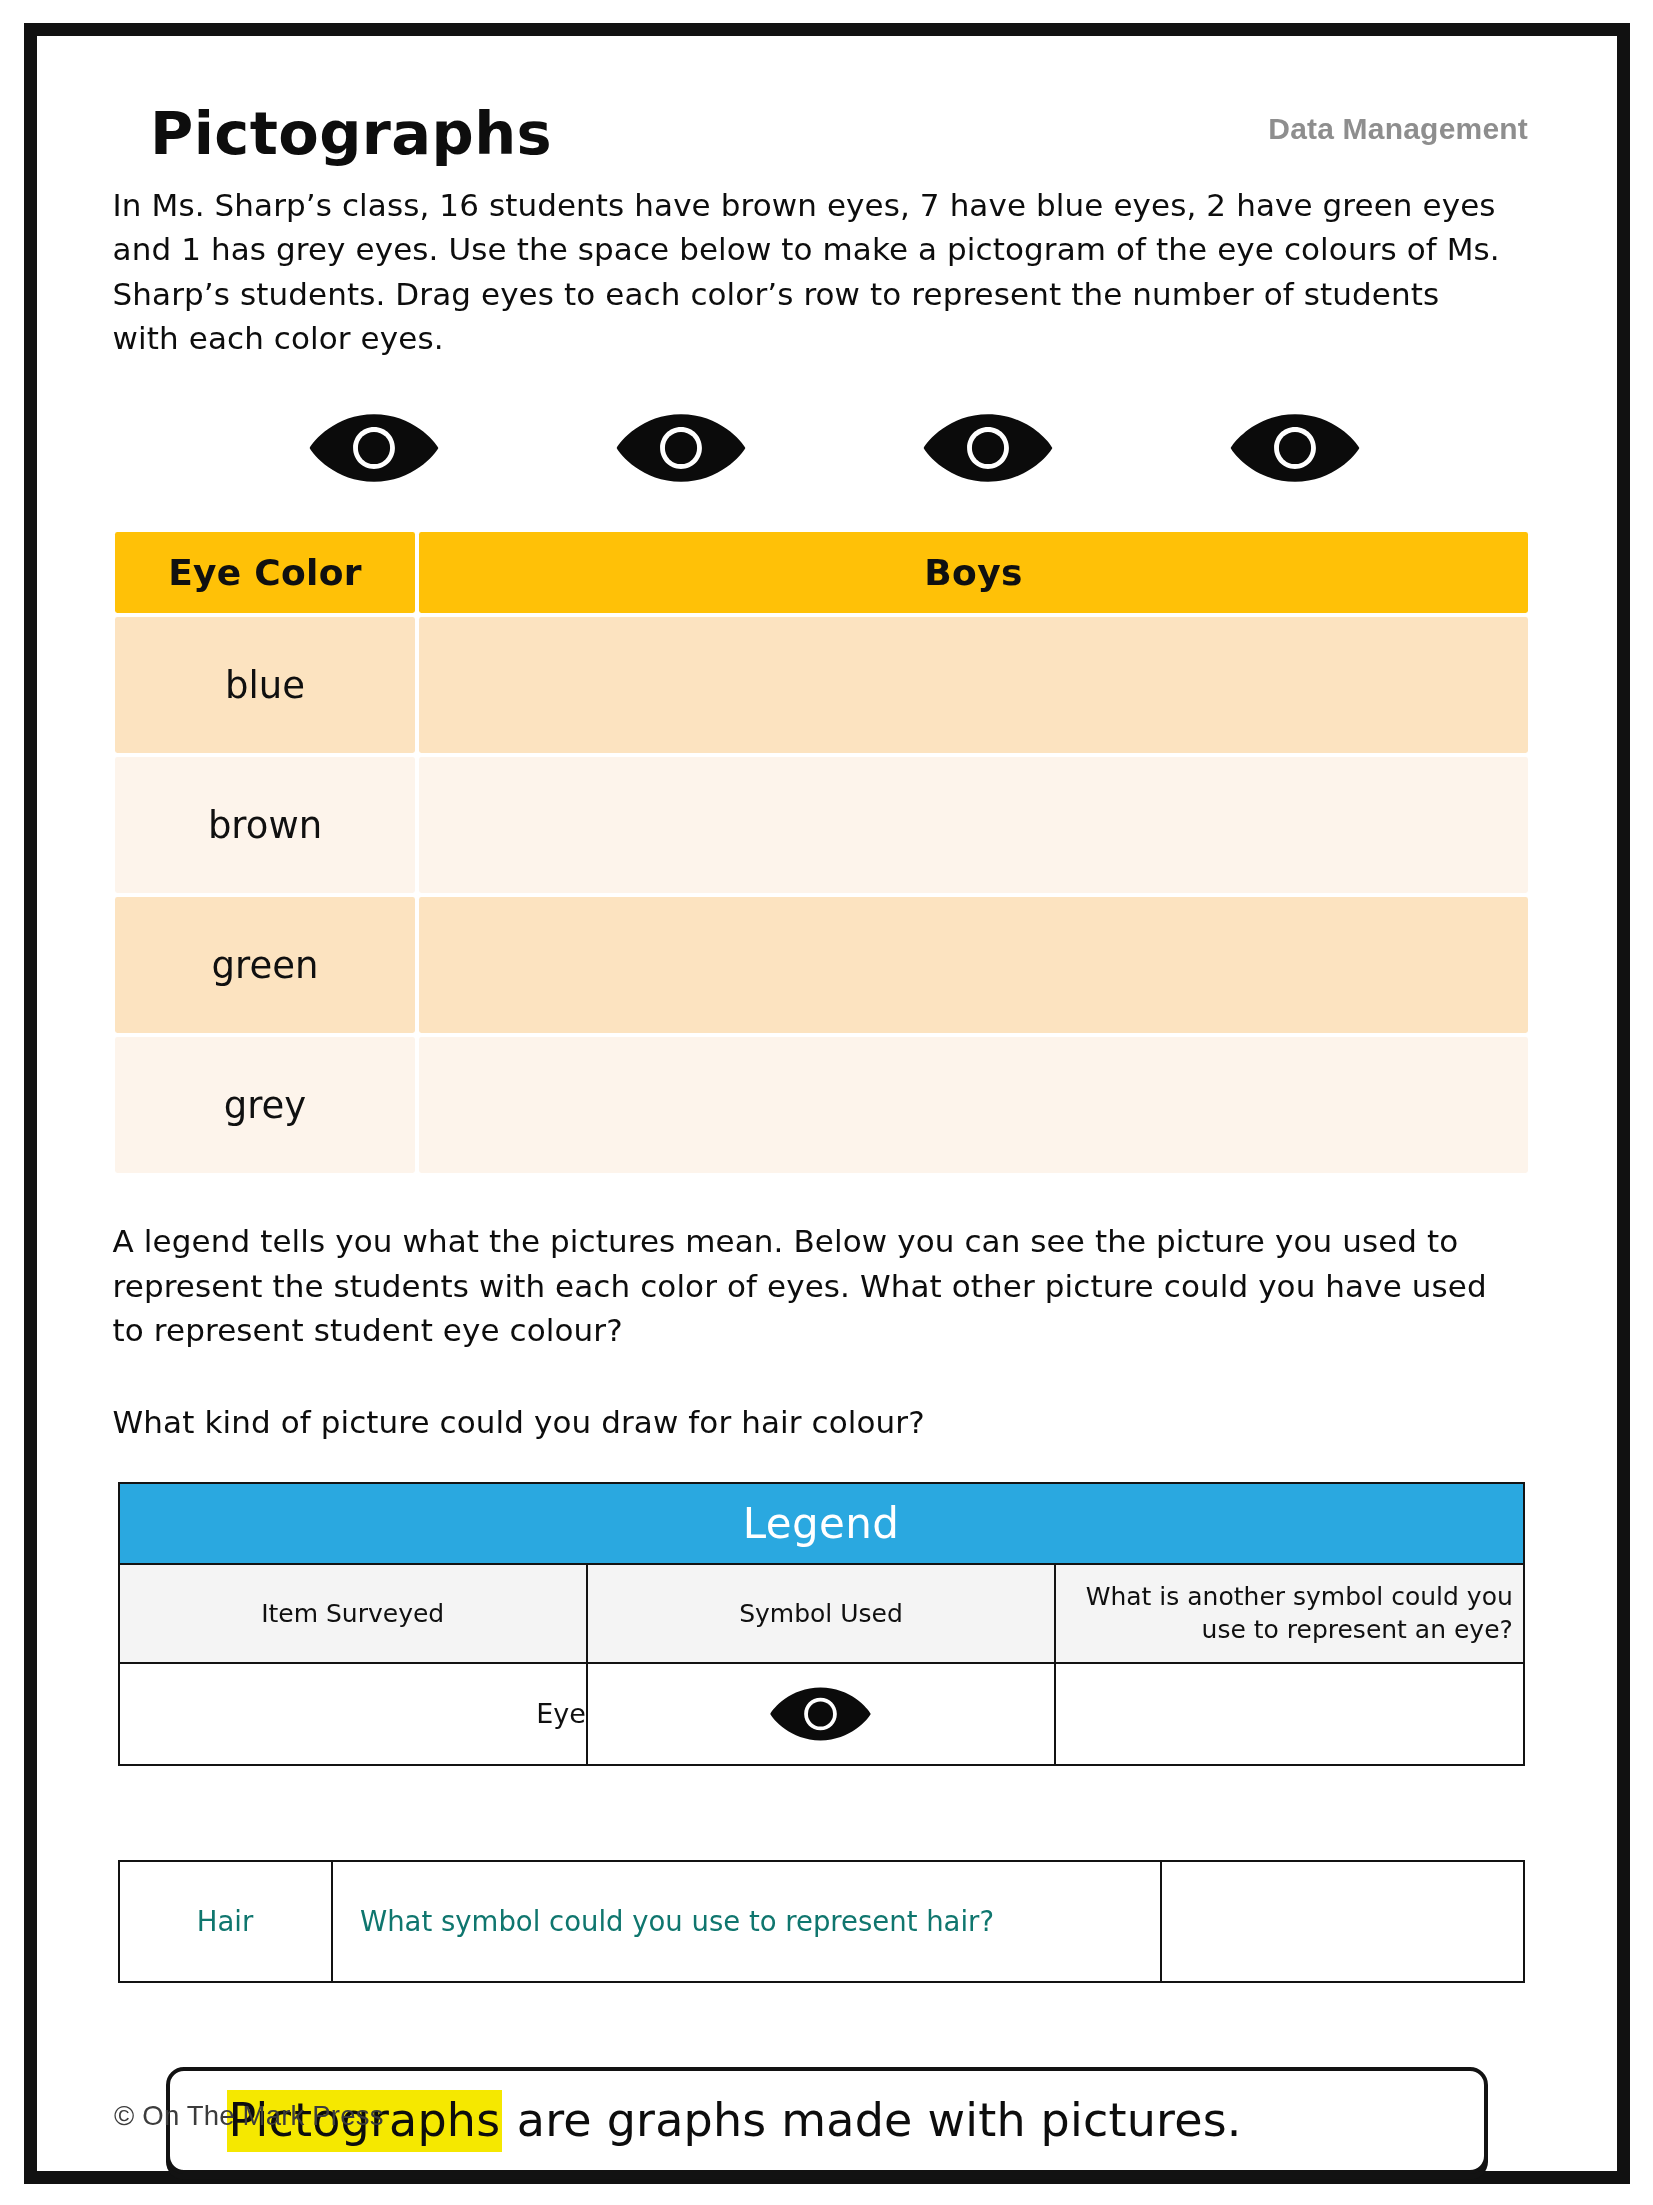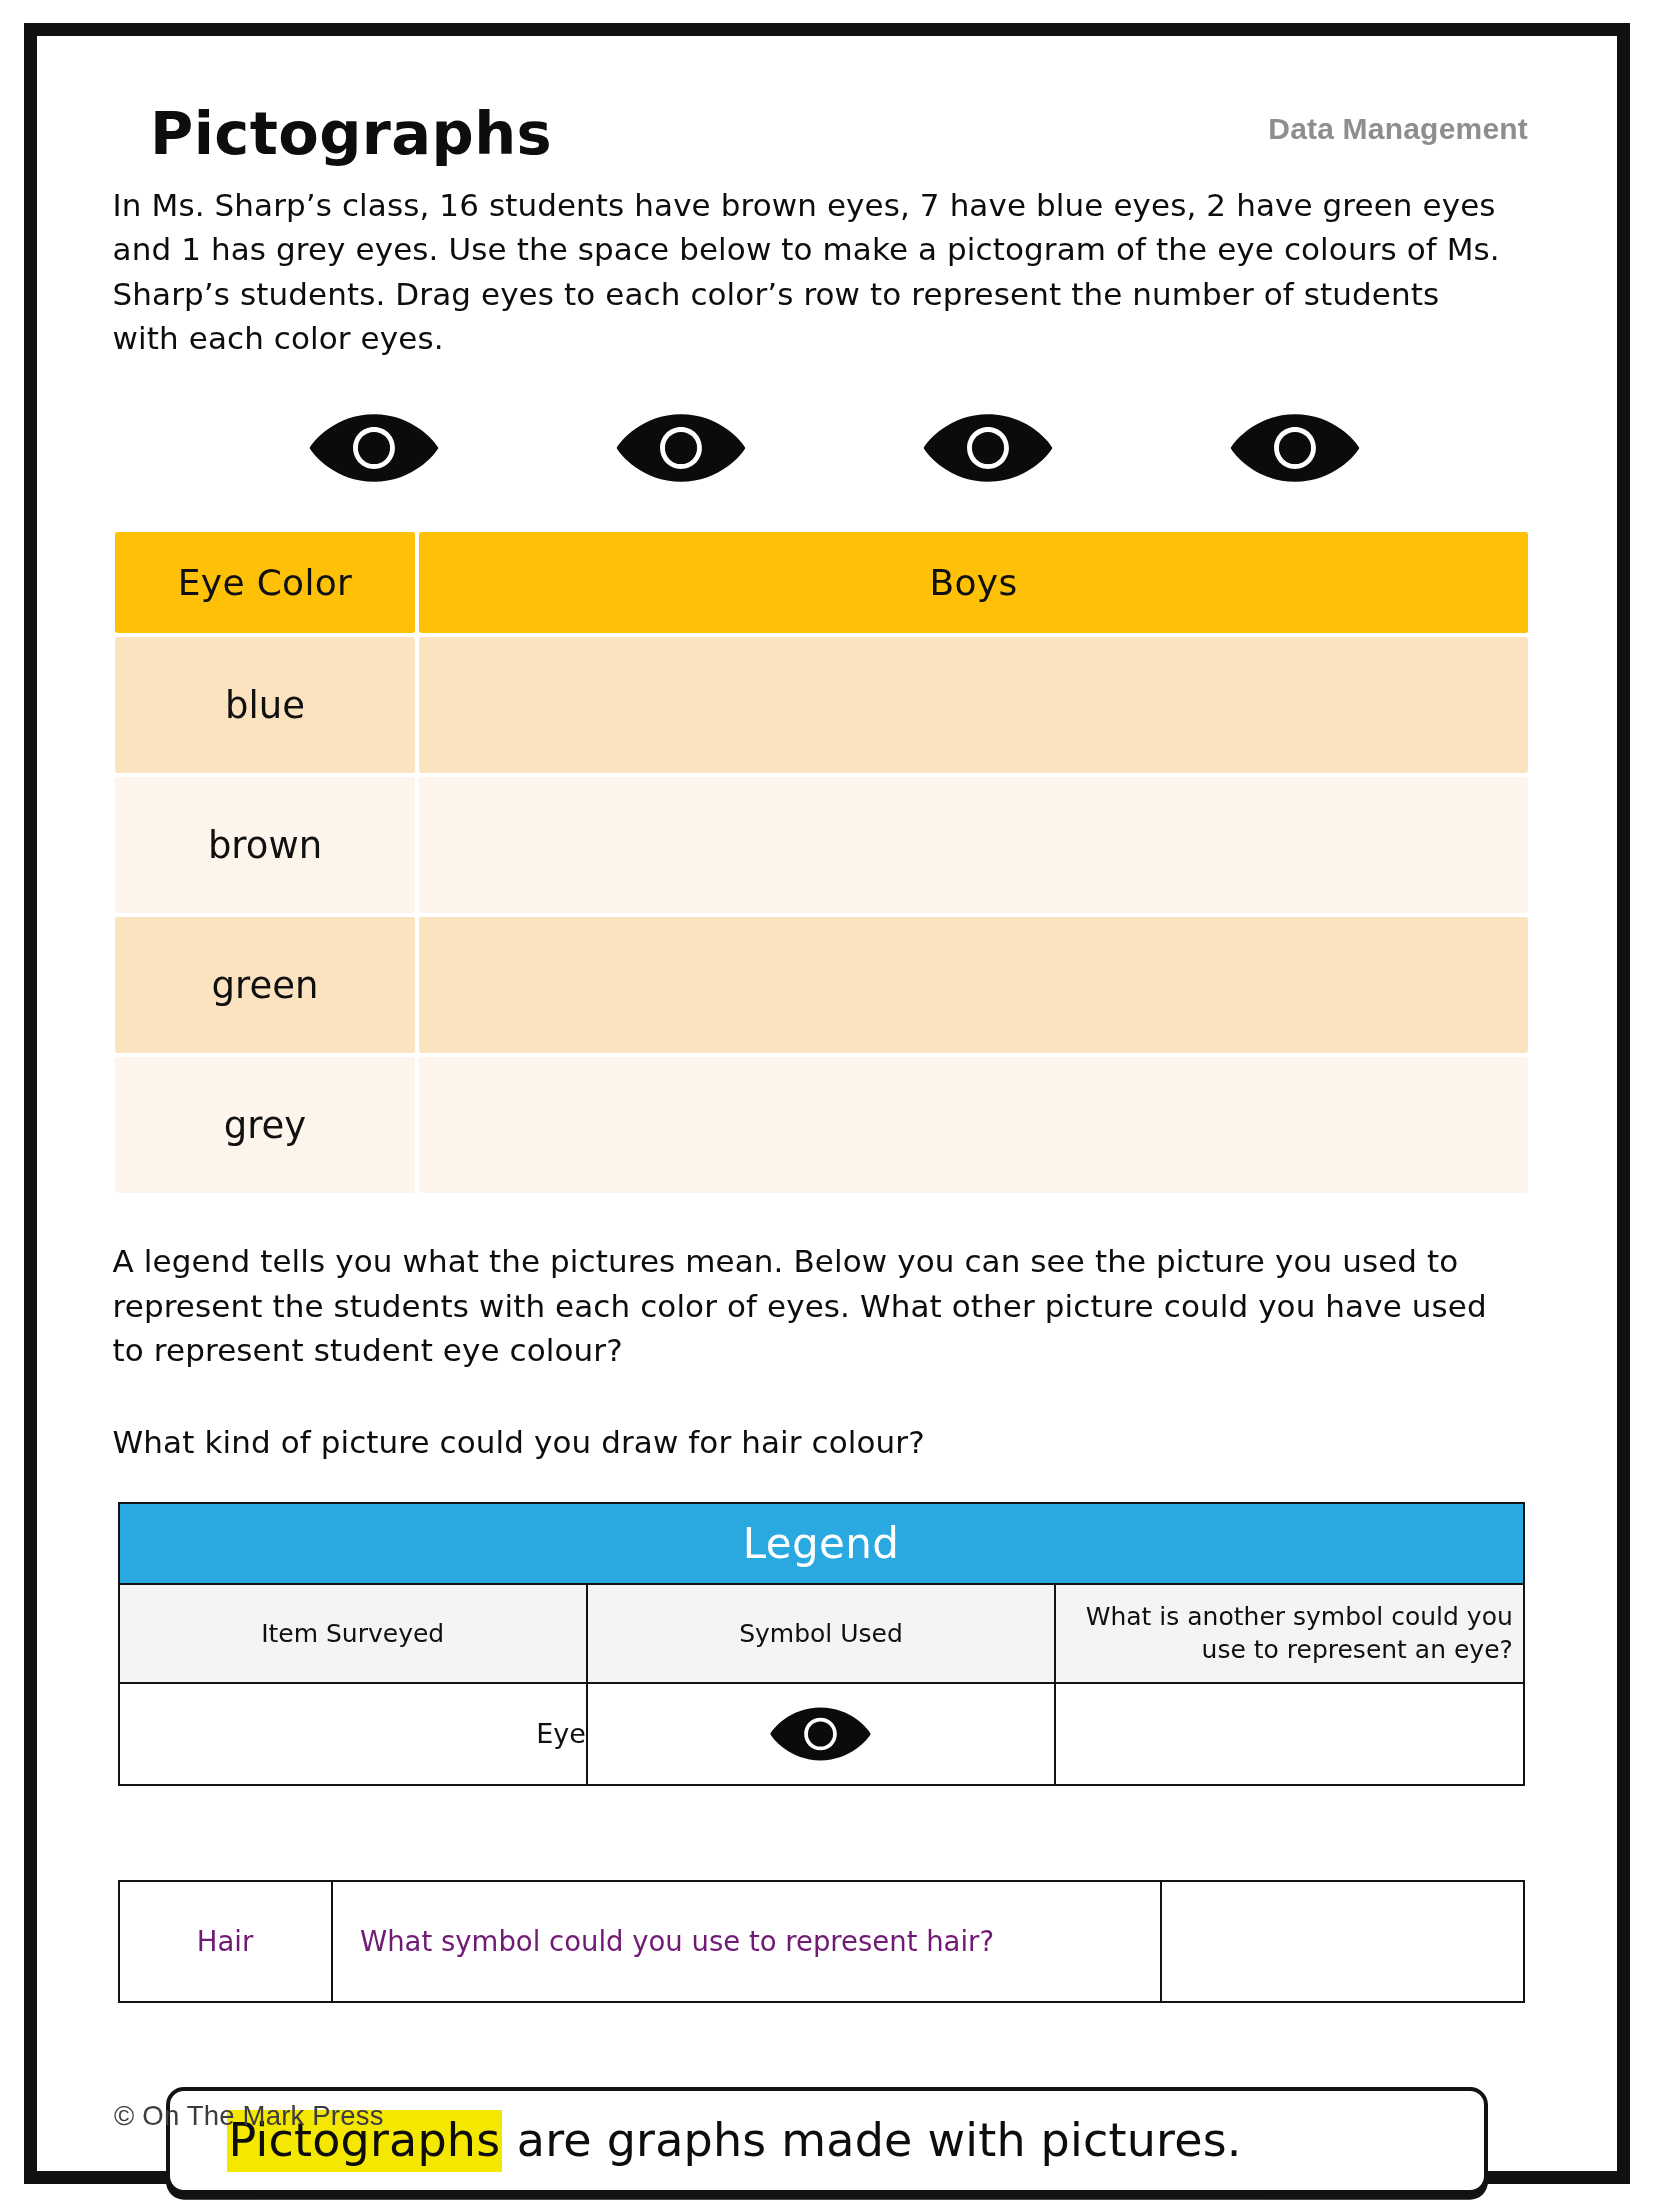--- a/index.html
+++ b/index.html
@@ -94,23 +94,23 @@
     border-spacing: 4px;
     table-layout: fixed;
   }
   .picto-table th, .picto-table td {
     border-radius: 2.4px;
   }
   .picto-table th {
     background: #FFC107;
     color: #101010;
     font-family: "DejaVu Sans", sans-serif;
-    font-weight: normal;
+    font-weight: bold;
     font-size: 36px;
-    height: 101px;
+    height: 81px;
     text-align: center;
     letter-spacing: 0.3px;
   }
   .col-label { width: 300px; }
   .picto-table td {
     height: 136px;
     font-family: "DejaVu Sans", sans-serif;
     font-size: 37px;
     color: #101010;
     text-align: center;
@@ -180,21 +180,21 @@
     width: 1407px;
     border-collapse: collapse;
     table-layout: fixed;
   }
   .hair-table td {
     border: 2.4px solid #131313;
     background: #ffffff;
     height: 121px;
     font-family: "DejaVu Sans", sans-serif;
     font-size: 27.5px;
-    color: #701a75;
+    color: #0f766e;
     vertical-align: middle;
   }
   .hr-c1 { width: 213px; text-align: center; }
   .hr-c2 { text-align: left; padding-left: 27.5px; }
   .hr-c3 { width: 363px; }
 
   
   .banner-wrap {
     margin-top: 84px;
     display: flex;

